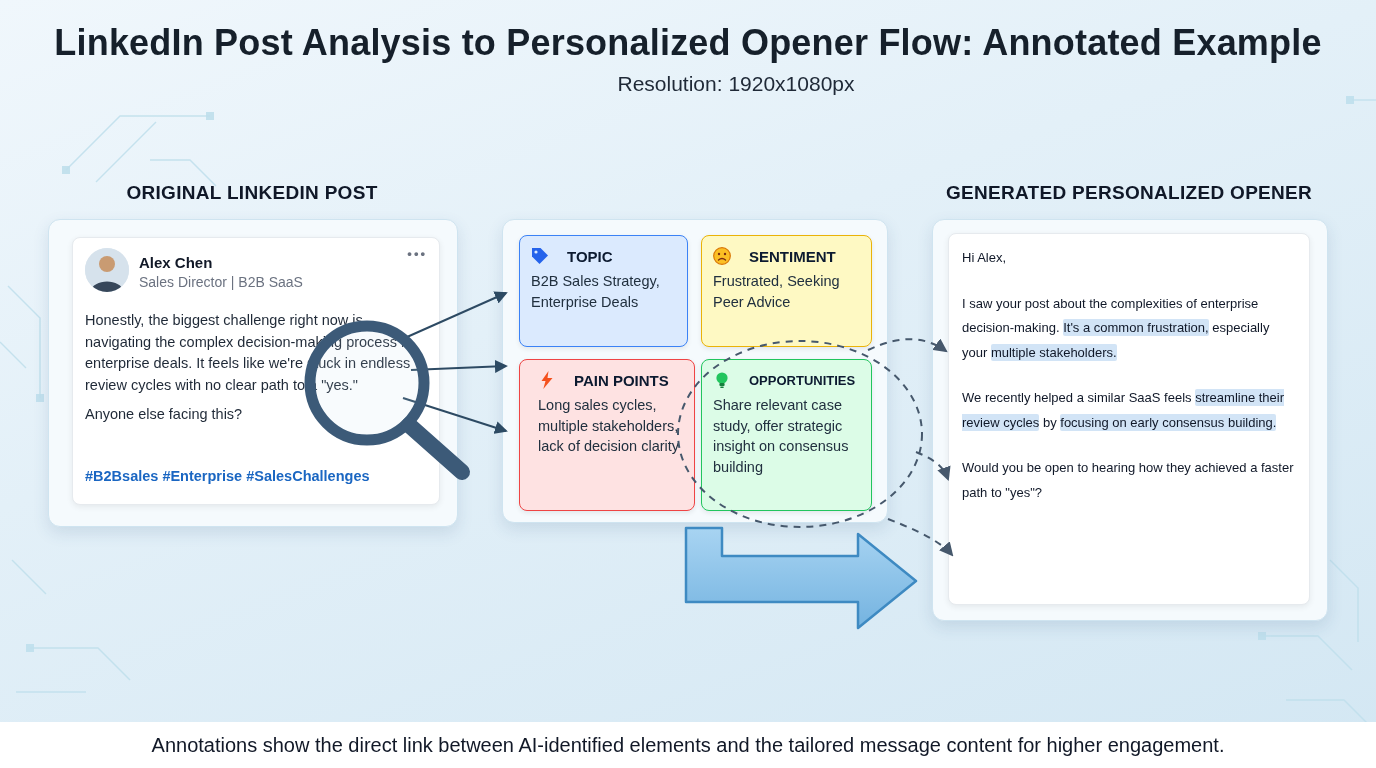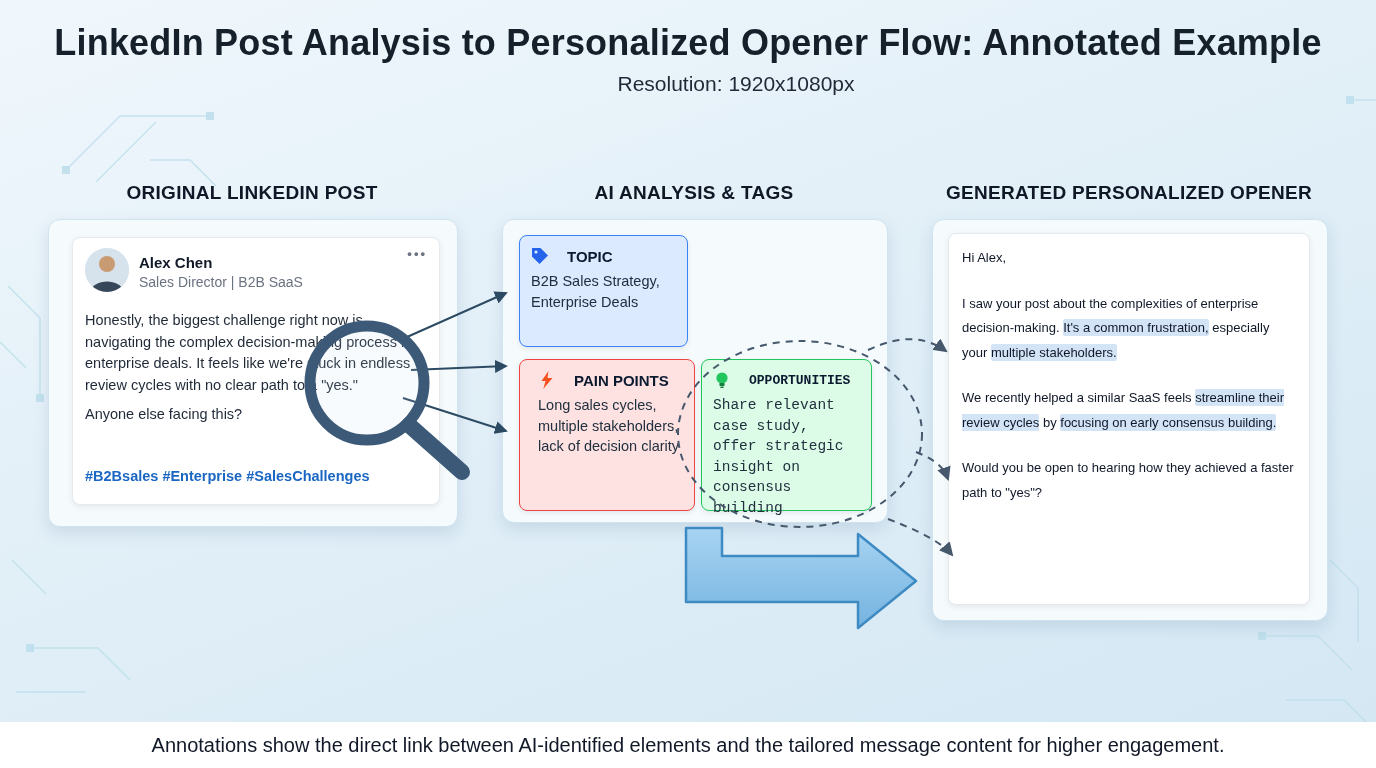--- a/index.html
+++ b/index.html
@@ -91,21 +91,20 @@
       <rect x="26" y="644" width="8" height="8"></rect>
       <rect x="1258" y="632" width="8" height="8"></rect>
       <rect x="1346" y="96" width="8" height="8"></rect>
     </g>
   </svg>
 
   <div class="title">LinkedIn Post Analysis to Personalized Opener Flow: Annotated Example</div>
   <div class="subtitle">Resolution: 1920x1080px</div>
 
   <div class="col-heading" id="h-post">ORIGINAL LINKEDIN POST</div>
-  <div class="col-heading" id="h-analysis">AI ANALYSIS &amp; TAGS</div>
   <div class="col-heading" id="h-opener">GENERATED PERSONALIZED OPENER</div>
 
   <div class="panel" id="panel-post"></div>
   <div class="panel" id="panel-analysis"></div>
   <div class="panel" id="panel-opener"></div>
 
   <div id="post-card">
     <div class="avatar">
       <svg width="44" height="44" viewBox="0 0 44 44">
         <rect width="44" height="44" fill="#d6e2ec"></rect>
@@ -127,32 +126,44 @@
     <div class="acard-head">
       <svg width="20" height="20" viewBox="0 0 20 20">
         <path d="M2 2h8.5L18 9.5 9.5 18 2 10.5z" fill="#2563eb"></path>
         <circle cx="6" cy="6" r="1.6" fill="#dbeafe"></circle>
       </svg>
       <span class="acard-label">TOPIC</span>
     </div>
     <div class="acard-text">B2B Sales Strategy, Enterprise Deals</div>
   </div>
 
+  <div class="acard" id="card-sentiment" style="background: rgb(254, 249, 195); border-color: rgb(234, 179, 8);">
+    <div class="acard-head">
+      <svg width="20" height="20" viewBox="0 0 20 20">
+        <circle cx="10" cy="10" r="8.3" fill="#fbbf24" stroke="#d97706" stroke-width="1.2"></circle>
+        <circle cx="7" cy="8" r="1.2" fill="#7c2d12"></circle>
+        <circle cx="13" cy="8" r="1.2" fill="#7c2d12"></circle>
+        <path d="M6.5 14 Q10 11 13.5 14" fill="none" stroke="#7c2d12" stroke-width="1.4" stroke-linecap="round"></path>
+      </svg>
+      <span class="acard-label">SENTIMENT</span>
+    </div>
+    <div class="acard-text">Frustrated, Seeking Peer Advice</div>
+  </div>
 
   <div class="acard" id="card-pain" style="background: rgb(254, 226, 226); border-color: rgb(239, 68, 68);">
     <div class="acard-head">
       <svg width="20" height="20" viewBox="0 0 20 20">
         <path d="M11.5 1 4.5 11h4l-2.2 8L15.5 8h-5z" fill="#f4511e"></path>
       </svg>
       <span class="acard-label">PAIN POINTS</span>
     </div>
     <div class="acard-text">Long sales cycles, multiple stakeholders, lack of decision clarity</div>
   </div>
 
-  <div class="acard" id="card-opps" style="background: rgb(220, 252, 231); border-color: rgb(34, 197, 94); font-family: Liberation Mono, monospace;">
+  <div class="acard" id="card-opps" style="background: rgb(220, 252, 231); border-color: rgb(34, 197, 94);">
     <div class="acard-head">
       <svg width="20" height="20" viewBox="0 0 20 20">
         <circle cx="10" cy="8" r="5.6" fill="#22c55e"></circle>
         <rect x="7.4" y="13" width="5.2" height="3" rx="1" fill="#15803d"></rect>
         <rect x="8.2" y="16.4" width="3.6" height="1.6" rx="0.8" fill="#15803d"></rect>
       </svg>
       <span class="acard-label">OPPORTUNITIES</span>
     </div>
     <div class="acard-text">Share relevant case study, offer strategic insight on consensus building</div>
   </div>

